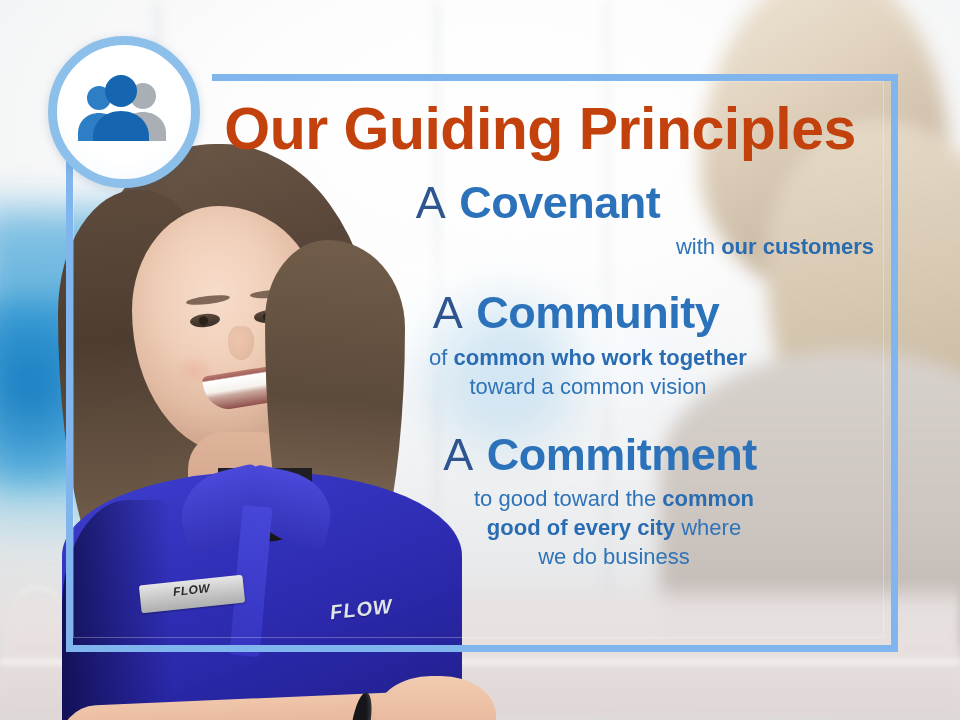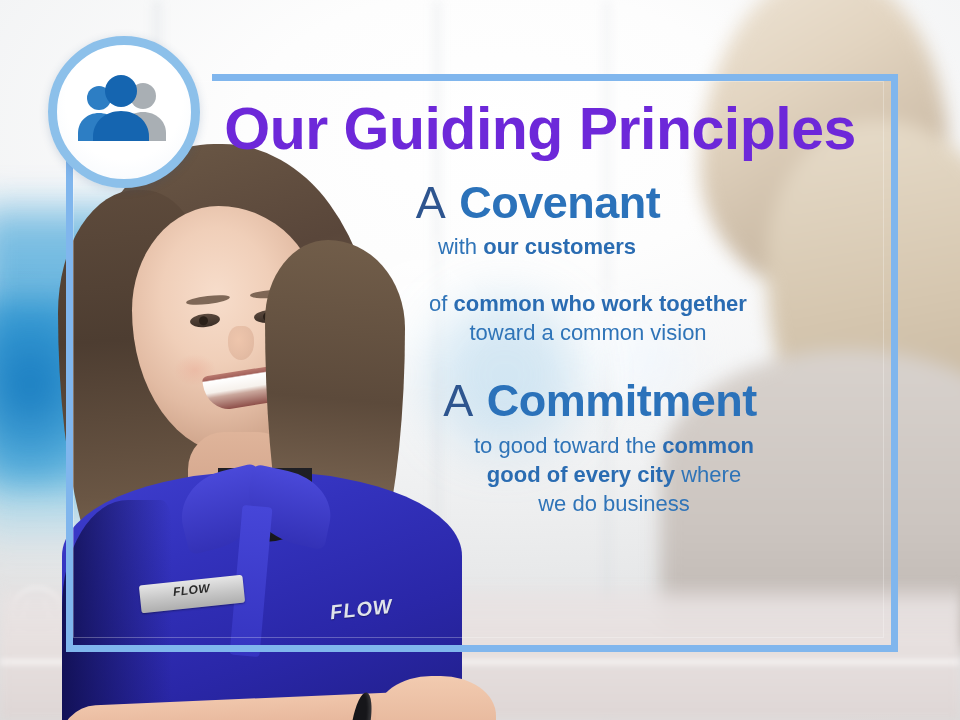--- a/index.html
+++ b/index.html
@@ -372,21 +372,21 @@
     width: 680px;
     text-align: center;
   }
 
   .title {
     font-family: "Liberation Sans", sans-serif;
     font-weight: 700;
     font-size: 59px;
     line-height: 1.0;
     letter-spacing: -0.5px;
-    color: #6d28d9;
+    color: #c2410c;
     margin: 18px 0 0 0;
     white-space: nowrap;
   }
 
   .principle {
     margin-top: 26px;
   }
   .principle-heading {
     font-family: Liberation Sans, sans-serif;
     font-size: 45px;
@@ -409,21 +409,21 @@
     line-height: 1.32;
     color: #2f74b8;
     font-weight: 400;
     margin-top: 6px;
   }
   .principle-sub b { font-weight: 700; color: #2a6cb2; }
 
   
   .p1 { margin-top: 20px; }
   .p1 .principle-heading { padding-right: 4px; }
-  .p1 .principle-sub     { padding-right: 6px; }
+  .p1 .principle-sub     { padding-right: 6px; text-align: right; }
 
   .p2 { margin-top: 28px; }
   .p2 .principle-heading { padding-left: 72px; }
   .p2 .principle-sub     { padding-left: 96px; }
 
   .p3 { margin-top: 30px; }
   .p3 .principle-heading { padding-left: 120px; }
   .p3 .principle-sub     { padding-left: 148px; }
 </style>
 </head>
@@ -520,20 +520,24 @@
       <div class="principle-heading">
         <span class="art">A</span>
         <span class="word">Covenant</span>
       </div>
       <div class="principle-sub">
         <span>with </span><b>our customers</b>
       </div>
     </div>
 
     <div class="principle p2">
+      <div class="principle-heading">
+        <span class="art">A</span>
+        <span class="word">Community</span>
+      </div>
       <div class="principle-sub">
         <span>of </span><b>common who work together</b><br>
         <span>toward a common vision</span>
       </div>
     </div>
 
     <div class="principle p3">
       <div class="principle-heading">
         <span class="art">A</span>
         <span class="word">Commitment</span>

